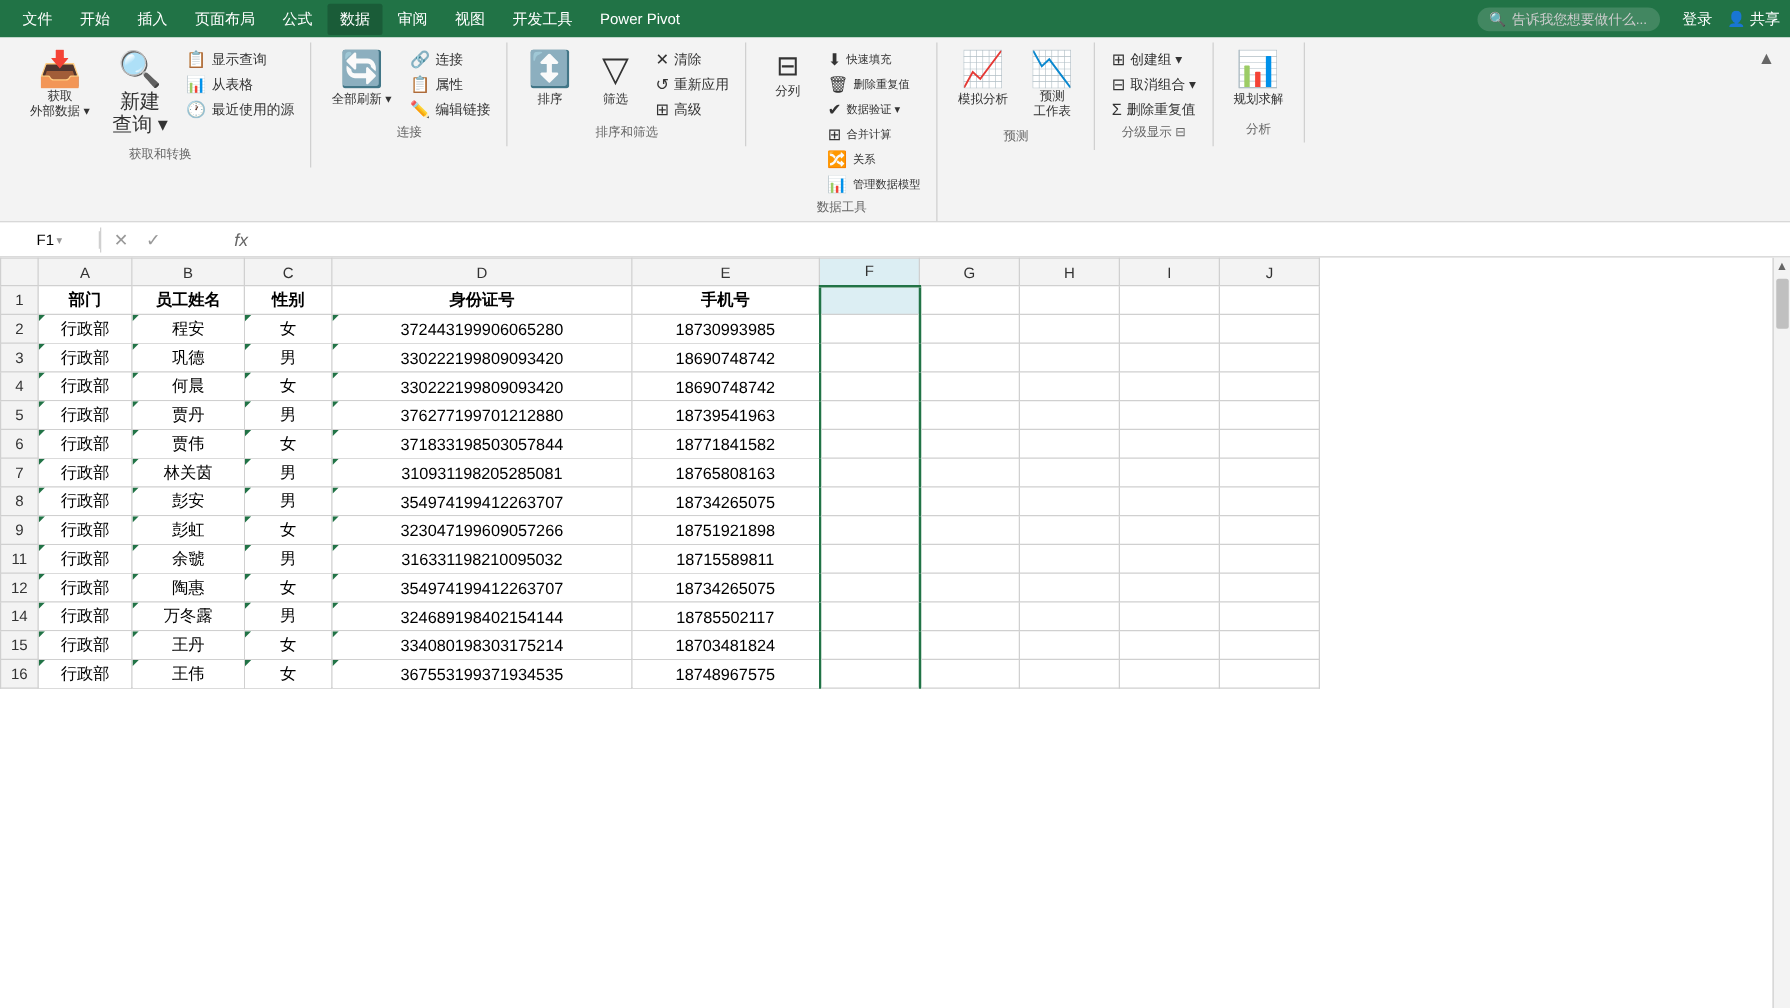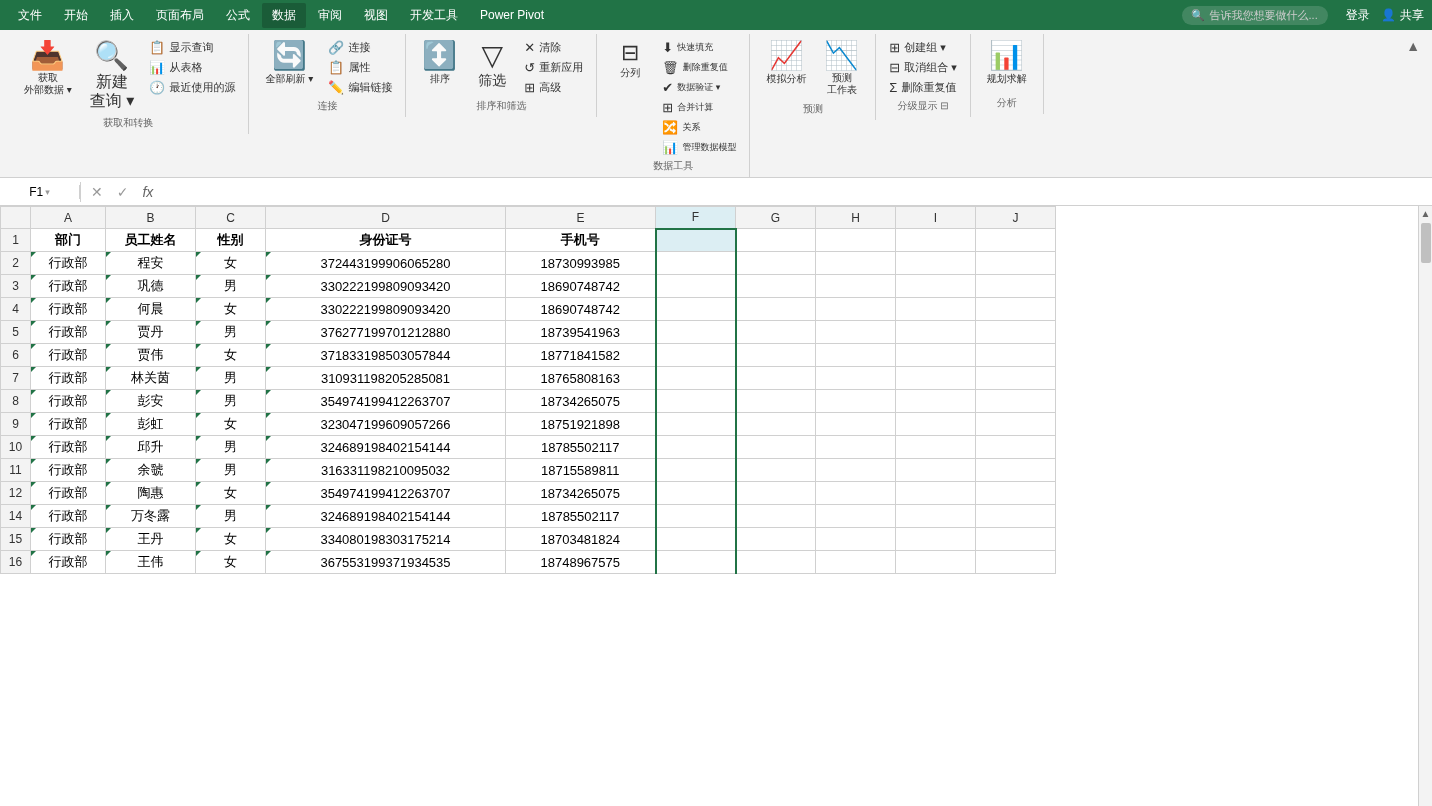--- a/index.html
+++ b/index.html
@@ -280,21 +280,21 @@
   </div>
 
   <div class="ribbon-group">
     <div class="ribbon-buttons">
       <div class="ribbon-big-btn">
         <span class="big-icon">↕️</span>
         <span style="font-size:10px">排序</span>
       </div>
       <div class="ribbon-big-btn">
         <span class="big-icon">▽</span>
-        <span style="font-size:14px">筛选</span>
+        <span style="font-size:10px">筛选</span>
       </div>
       <div class="ribbon-col">
         <div class="ribbon-btn-small">
           <span class="icon-s">✕</span>
           <span>清除</span>
         </div>
         <div class="ribbon-btn-small">
           <span class="icon-s">↺</span>
           <span>重新应用</span>
         </div>
@@ -394,21 +394,21 @@
 
 <div class="formula-bar">
   <div class="cell-ref">
     <span>F1</span>
     <span style="font-size:9px;color:#999;margin-left:2px;">▾</span>
   </div>
   <div style="width:1px;height:20px;background:#d0d0d0;"></div>
   <div class="formula-controls">
     <span class="formula-btn" style="color:#999;">✕</span>
     <span class="formula-btn" style="color:#999;">✓</span>
-    <span class="formula-btn" style="font-style:italic;font-size:14px;">fx</span>
+    <span class="formula-btn" style="font-style:italic;font-size:14px;margin-left:45px;">fx</span>
   </div>
   <input class="formula-input" type="text" value="" style="">
 </div>
 
 <div class="spreadsheet-container">
   <div class="spreadsheet-body">
     <div class="grid-scroll">
       <table class="grid-table">
         <colgroup>
           <col style="width:30px">
@@ -550,33 +550,20 @@
               <td class="cell" style="position: relative;">女<span style="position: absolute; top: 0px; left: 0px; width: 0px; height: 0px; border-top: 5px solid rgb(33, 115, 70); border-right: 5px solid transparent;"></span></td>
               <td class="cell" style="position: relative;">323047199609057266<span style="position: absolute; top: 0px; left: 0px; width: 0px; height: 0px; border-top: 5px solid rgb(33, 115, 70); border-right: 5px solid transparent;"></span></td>
               <td class="cell" style="position: relative;">18751921898</td>
               <td class="cell" style="border-left: 2px solid rgb(33, 115, 70); border-right: 2px solid rgb(33, 115, 70);"></td>
               <td class="cell"></td>
               <td class="cell"></td>
               <td class="cell"></td>
               <td class="cell"></td>
             </tr>
             <tr>
-              <th class="row-header">10</th>
-              <td class="cell" style="position: relative;">行政部<span style="position: absolute; top: 0px; left: 0px; width: 0px; height: 0px; border-top: 5px solid rgb(33, 115, 70); border-right: 5px solid transparent;"></span></td>
-              <td class="cell" style="position: relative;">邱升<span style="position: absolute; top: 0px; left: 0px; width: 0px; height: 0px; border-top: 5px solid rgb(33, 115, 70); border-right: 5px solid transparent;"></span></td>
-              <td class="cell" style="position: relative;">男<span style="position: absolute; top: 0px; left: 0px; width: 0px; height: 0px; border-top: 5px solid rgb(33, 115, 70); border-right: 5px solid transparent;"></span></td>
-              <td class="cell" style="position: relative;">324689198402154144<span style="position: absolute; top: 0px; left: 0px; width: 0px; height: 0px; border-top: 5px solid rgb(33, 115, 70); border-right: 5px solid transparent;"></span></td>
-              <td class="cell" style="position: relative;">18785502117</td>
-              <td class="cell" style="border-left: 2px solid rgb(33, 115, 70); border-right: 2px solid rgb(33, 115, 70);"></td>
-              <td class="cell"></td>
-              <td class="cell"></td>
-              <td class="cell"></td>
-              <td class="cell"></td>
-            </tr>
-            <tr>
               <th class="row-header">11</th>
               <td class="cell" style="position: relative;">行政部<span style="position: absolute; top: 0px; left: 0px; width: 0px; height: 0px; border-top: 5px solid rgb(33, 115, 70); border-right: 5px solid transparent;"></span></td>
               <td class="cell" style="position: relative;">余虢<span style="position: absolute; top: 0px; left: 0px; width: 0px; height: 0px; border-top: 5px solid rgb(33, 115, 70); border-right: 5px solid transparent;"></span></td>
               <td class="cell" style="position: relative;">男<span style="position: absolute; top: 0px; left: 0px; width: 0px; height: 0px; border-top: 5px solid rgb(33, 115, 70); border-right: 5px solid transparent;"></span></td>
               <td class="cell" style="position: relative;">316331198210095032<span style="position: absolute; top: 0px; left: 0px; width: 0px; height: 0px; border-top: 5px solid rgb(33, 115, 70); border-right: 5px solid transparent;"></span></td>
               <td class="cell" style="position: relative;">18715589811</td>
               <td class="cell" style="border-left: 2px solid rgb(33, 115, 70); border-right: 2px solid rgb(33, 115, 70);"></td>
               <td class="cell"></td>
               <td class="cell"></td>
               <td class="cell"></td>

